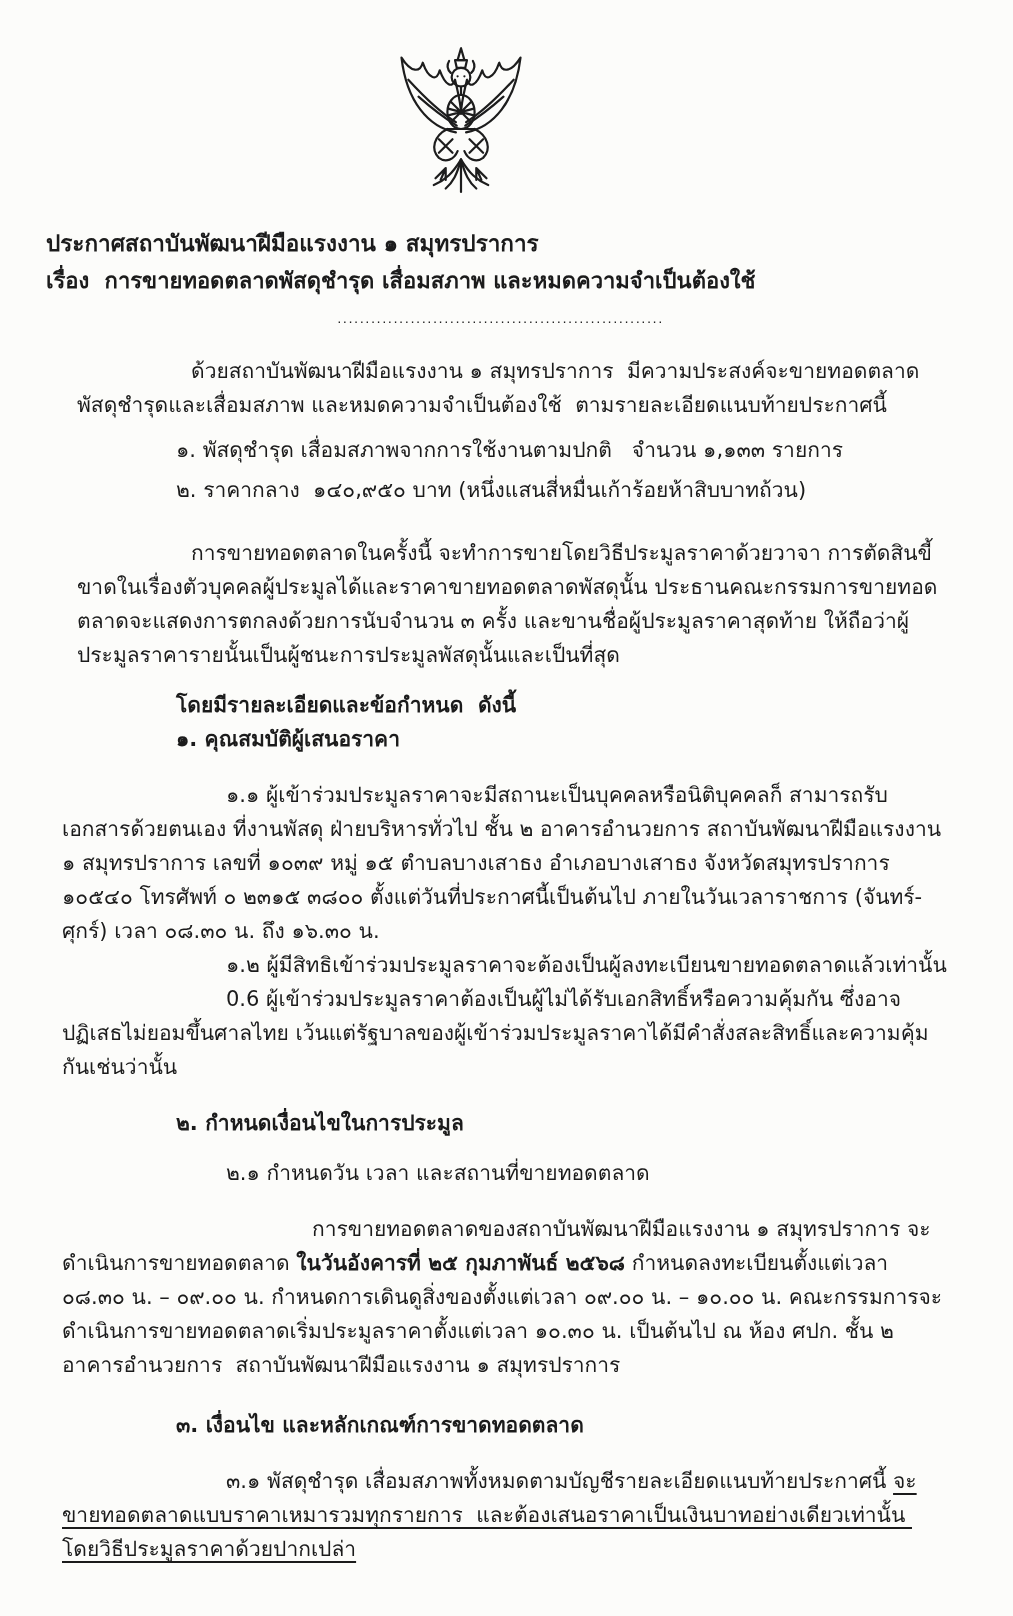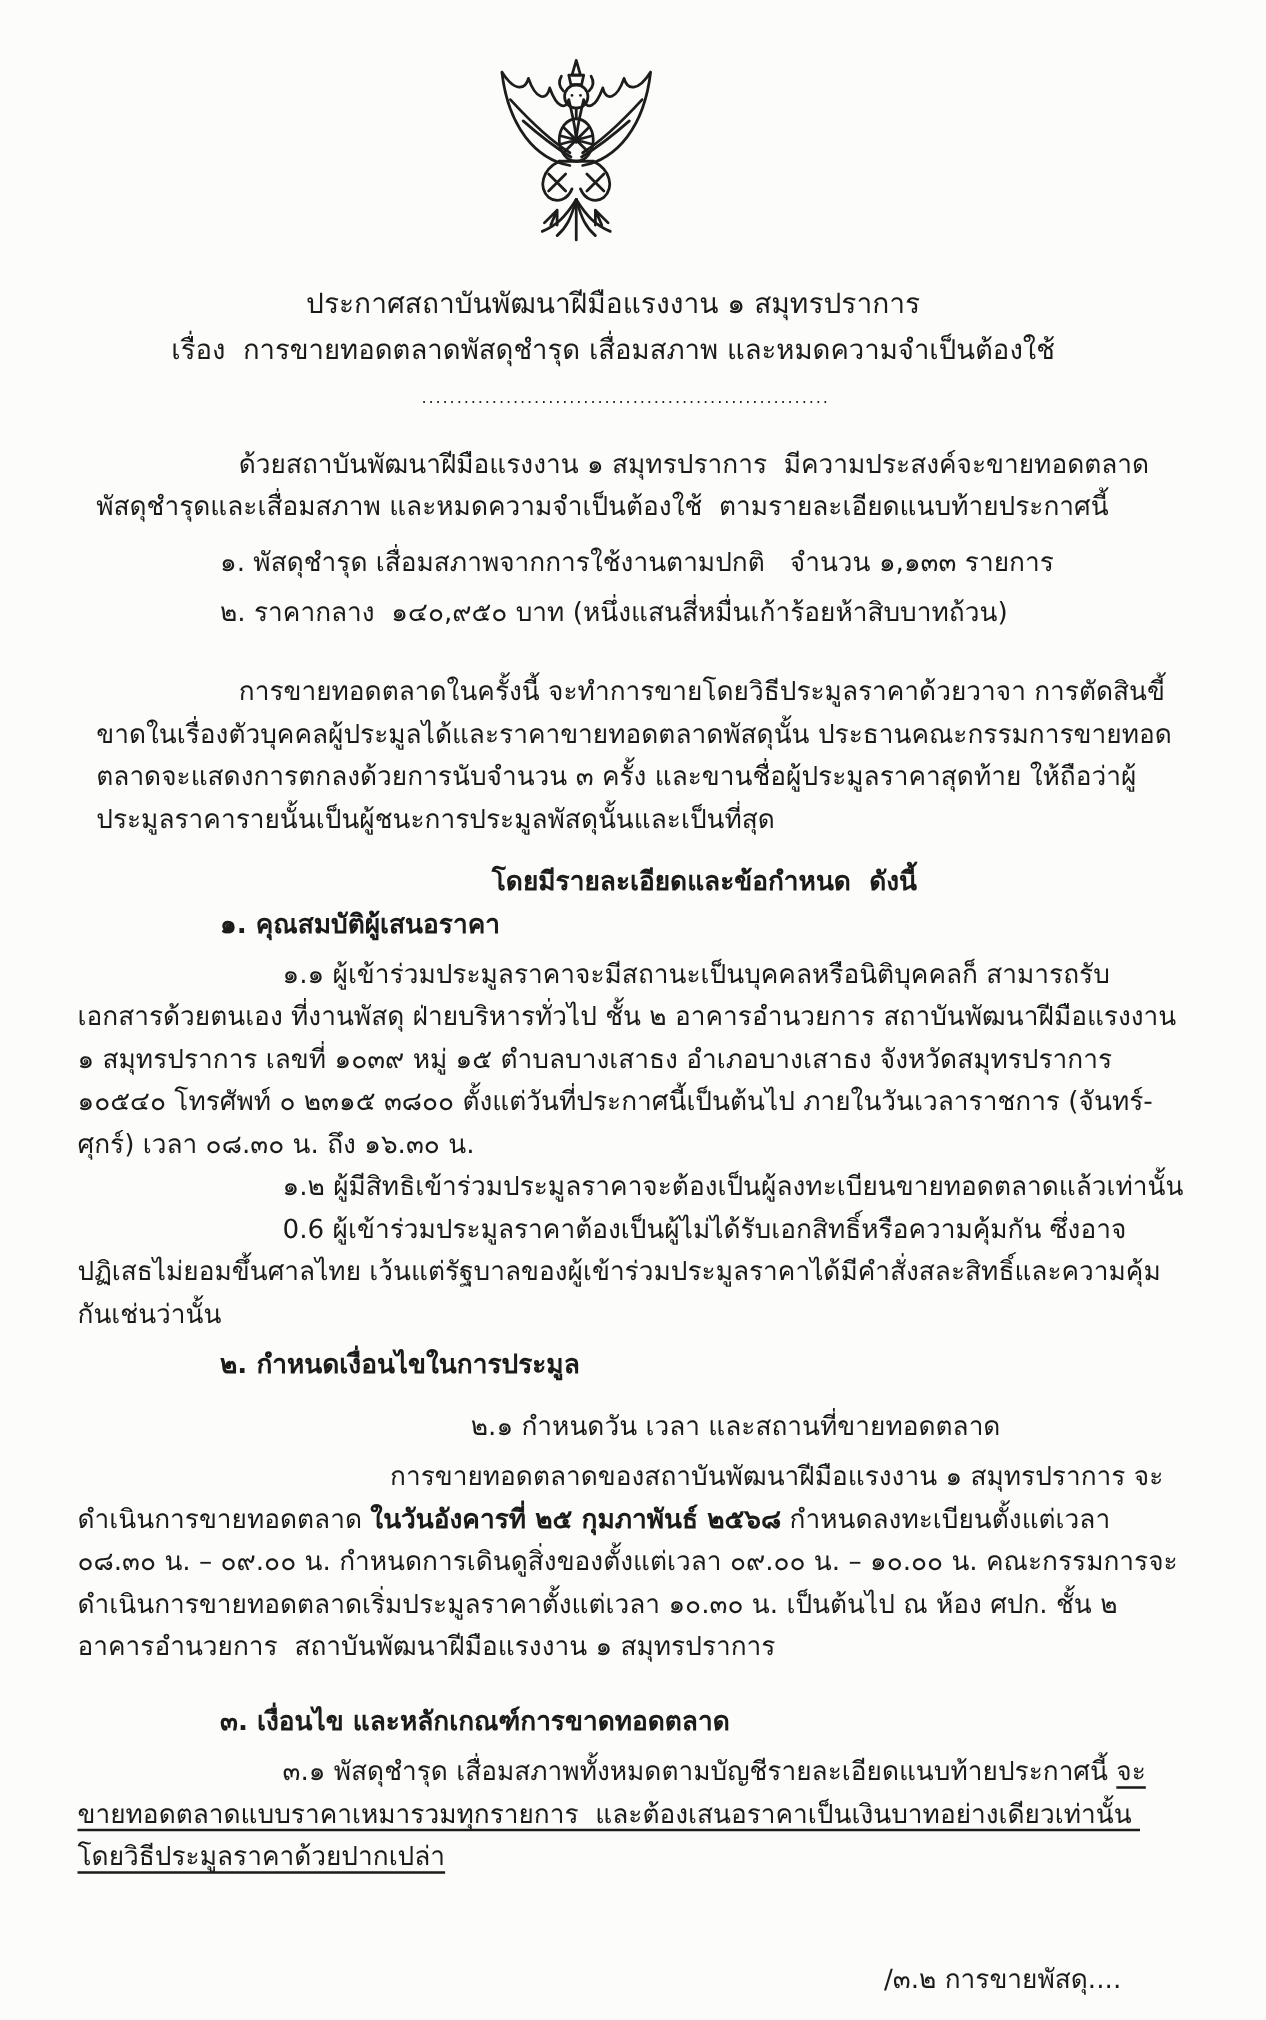--- a/index.html
+++ b/index.html
@@ -18,39 +18,39 @@
   }
   .emblem-wrap{
     width:170px;
     margin:40px auto 6px auto;
     transform:translateX(-46px);
   }
   .emblem-wrap svg{display:block;width:170px;height:178px;}
   .emblem-wrap path,.emblem-wrap circle,.emblem-wrap ellipse,.emblem-wrap line{
     fill:none;stroke:#1d1d1d;stroke-width:2.6;stroke-linecap:round;stroke-linejoin:round;
   }
-  .titles{text-align:center;transform:translateX(-16px);font-weight:normal;}
+  .titles{text-align:left;transform:translateX(-16px);font-weight:bold;}
   .title-line{font-size:22.5px;line-height:38px;margin:0;}
   .subject-line{font-size:22px;line-height:38px;margin:0;}
   .dots{
     text-align:center;
     transform:translateX(-6px);
     font-size:13px;
     letter-spacing:1.5px;
     line-height:18px;
     margin-top:10px;
     color:#222;
   }
   p{margin:0;}
   .indent1{text-indent:114px;}   
   .indent2{text-indent:164px;}   
   .indent3{text-indent:250px;}   
   .mt-lg{margin-top:26px;margin-left:15px;}
-  .mt-md{margin-top:16px;text-align:center;}
-  .mt-sm{margin-top:6px;}
+  .mt-md{margin-top:16px;}
+  .mt-sm{margin-top:22px;}
   .bold{font-weight:bold;}
   .list-block{margin-top:8px;line-height:40px;}
   .ul{
     text-decoration:underline;
     text-decoration-thickness:1.6px;
     text-underline-offset:5px;
   }
   .footer-note{
     margin-top:64px;
     text-align:right;

